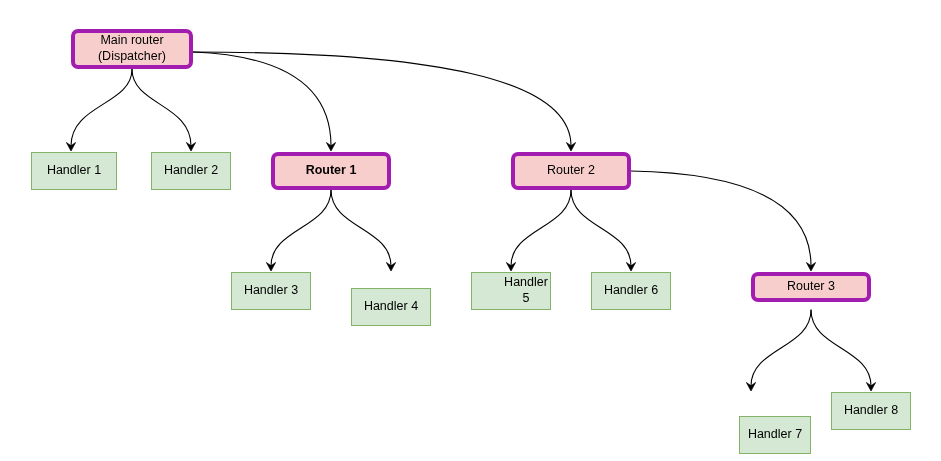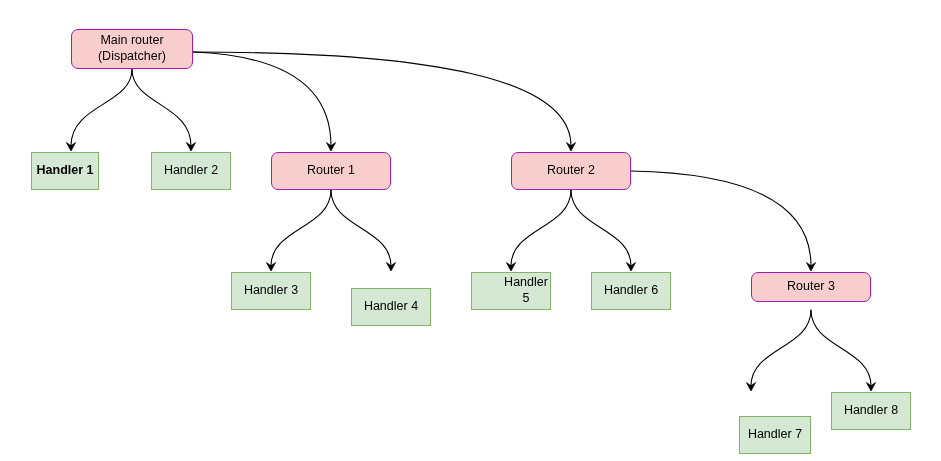--- a/index.html
+++ b/index.html
@@ -32,21 +32,21 @@
     justify-content: center;
     text-align: center;
     font-size: 12.5px;
     line-height: 1.25;
     color: #000000;
     z-index: 2;
     white-space: pre-line;
   }
   .node-router {
     background: #f8cecc;
-    border: 1px solid #a21caf;
+    border: 4px solid #a21caf;
     border-radius: 7px;
   }
   .node-handler {
     background: #d5e8d4;
     border: 1px solid #82b366;
     border-radius: 0;
   }
   .edge-path {
     fill: none;
     stroke: #000000;
@@ -85,23 +85,23 @@
       <path class="edge-path" d="M 631,171 C 740,173 811,200 811,266"></path>
       <path class="arrow-head" d="M 811,271 L 806.4,262.5 L 811,265.73 L 815.6,262.5 Z"></path>
       <path class="edge-path" d="M 811,310 C 811,348 751,348 751,386"></path>
       <path class="arrow-head" d="M 751,391 L 746.4,382.5 L 751,385.73 L 755.6,382.5 Z"></path>
       <path class="edge-path" d="M 811,310 C 811,348 871,348 871,386"></path>
       <path class="arrow-head" d="M 871,391 L 866.4,382.5 L 871,385.73 L 875.6,382.5 Z"></path>
     </svg>
   <div id="node-layer">
       <div class="node node-router" style="left: 71px; top: 29px; width: 122px; height: 40px;">Main router
 (Dispatcher)</div>
-      <div class="node node-handler" style="left: 31px; top: 152px; width: 68px; height: 38px; font-weight: bold;">Handler 1</div>
+      <div class="node node-handler" style="left: 31px; top: 152px; width: 86px; height: 38px;">Handler 1</div>
       <div class="node node-handler" style="left: 151px; top: 152px; width: 80px; height: 38px;">Handler 2</div>
-      <div class="node node-router" style="left: 271px; top: 152px; width: 120px; height: 38px;">Router 1</div>
+      <div class="node node-router" style="left: 271px; top: 152px; width: 120px; height: 38px; font-weight: bold;">Router 1</div>
       <div class="node node-router" style="left: 511px; top: 152px; width: 120px; height: 38px;">Router 2</div>
       <div class="node node-handler" style="left: 231px; top: 272px; width: 80px; height: 38px;">Handler 3</div>
       <div class="node node-handler" style="left: 351px; top: 272px; width: 80px; height: 38px; margin-top: 16px;">Handler 4</div>
       <div class="node node-handler" style="left: 471px; top: 272px; width: 80px; height: 38px; padding-left: 30px;">Handler 5</div>
       <div class="node node-handler" style="left: 591px; top: 272px; width: 80px; height: 38px;">Handler 6</div>
       <div class="node node-router" style="left: 751px; top: 272px; width: 120px; height: 30px;">Router 3</div>
       <div class="node node-handler" style="left: 711px; top: 416px; width: 72px; height: 38px; margin-left: 28px;">Handler 7</div>
       <div class="node node-handler" style="left: 831px; top: 392px; width: 80px; height: 38px;">Handler 8</div>
     </div>
 </div>

